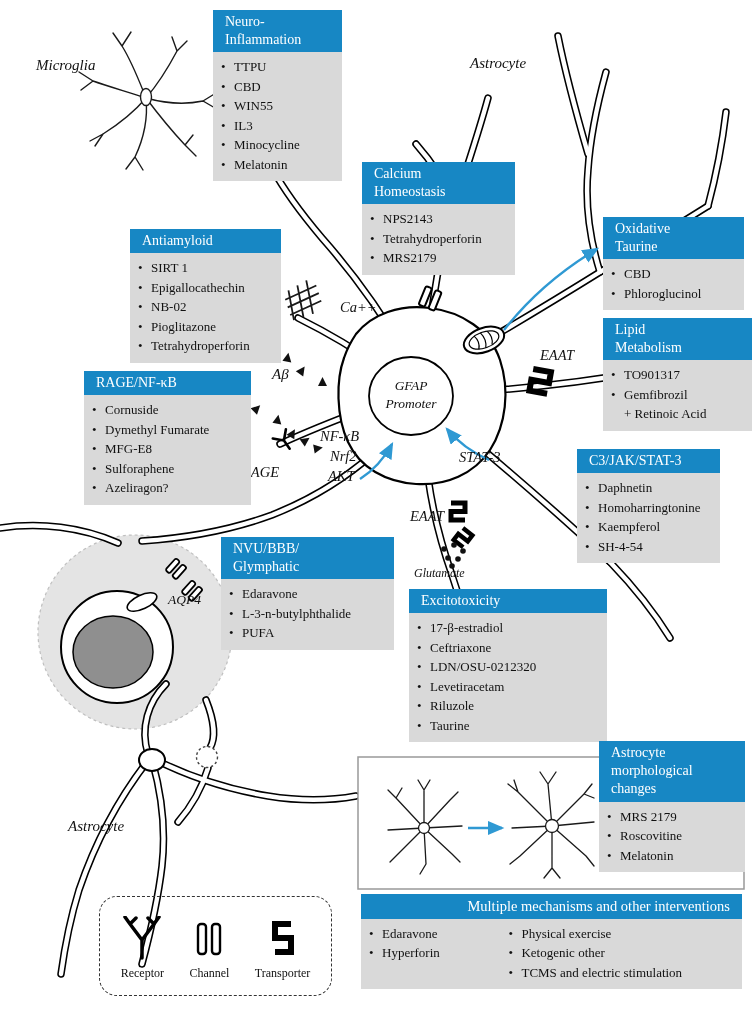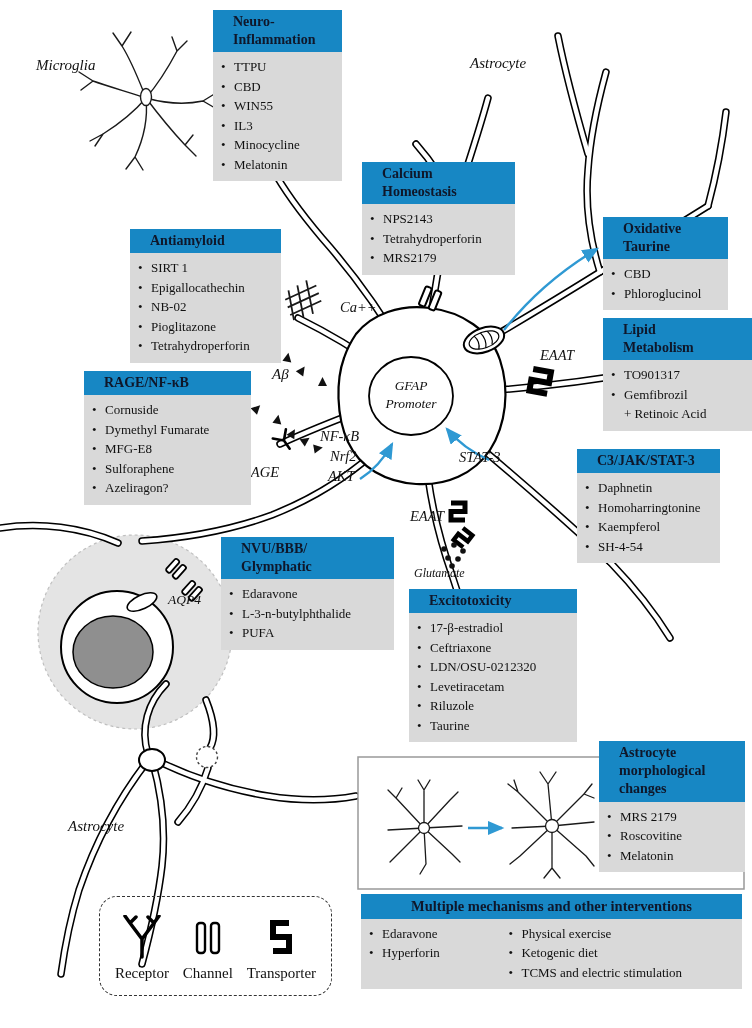--- a/index.html
+++ b/index.html
@@ -1,31 +1,31 @@
 <!DOCTYPE html>
 <html style="--hdr: #1787c4; --panel: #d9d9d9; --arrow: #2f99d3;"><head>
 <meta charset="utf-8">
 <style>
   *{margin:0;padding:0;box-sizing:border-box}
   body{background:#fff}
   #figure{position:relative;width:752px;height:1028px;background:#fff;overflow:hidden;
           font-family:"Liberation Serif","DejaVu Serif",serif;color:#111}
   #art{position:absolute;left:0;top:0;z-index:1}
   .panel{position:absolute;z-index:2}
-  .panel-h{background:var(--hdr,#1787c4);color:#0f172a;font-weight:bold;font-size:14px;line-height:1.3;padding:3px 20px}
+  .panel-h{background:var(--hdr,#1787c4);color:#ffffff;font-weight:normal;font-size:14px;line-height:1.3;padding:3px 12px}
   .panel-b{background:var(--panel,#d9d9d9);padding:5px 6px 7px 8px;font-size:13px;line-height:1.5}
   .item{display:flex;align-items:flex-start}
   .blt{width:13px;flex:none}
   .lbl{position:absolute;z-index:2;font-style:italic;font-size:14.5px;white-space:nowrap}
   .lbl.small{font-size:12px}
   .gfap{position:absolute;z-index:2;font-style:italic;font-size:13.5px;line-height:1.35;text-align:center}
   #legend{position:absolute;z-index:2;border:1.6px dashed #333;border-radius:18px;
           display:flex;justify-content:space-around;align-items:center;padding:10px 8px 6px 8px}
   .leg-cell{display:flex;flex-direction:column;align-items:center;gap:6px}
-  .leg-lab{font-size:15px}
+  .leg-lab{font-size:12px}
   .multi-body{display:flex}
   .multi-col-l{width:38%}
   .multi-col-r{width:62%}
   .to{stroke:#000;stroke-width:7.5;fill:none;stroke-linecap:round}
   .ti{stroke:#fff;stroke-width:4.4;fill:none;stroke-linecap:round}
   .ln{stroke:#1a1a1a;stroke-width:1.4;fill:none;stroke-linecap:round}
   .st{stroke:#1a1a1a;stroke-width:1.3;fill:none;stroke-linecap:round}
   .arrow{stroke:var(--arrow,#2f99d3);stroke-width:2.4;fill:none}
 </style>
 </head>
@@ -326,21 +326,21 @@
           <span class="blt">•</span>
           <span>Pioglitazone</span>
         </div>
       <div class="item">
           <span class="blt">•</span>
           <span>Tetrahydroperforin</span>
         </div>
     </div>
   </div>
 
-  <div class="panel" style="left:603px;top:217px;width:125px">
+  <div class="panel" style="left:603px;top:217px;width:141px">
     <div class="panel-h">
       <div>Oxidative</div>
       <div>Taurine</div>
     </div>
     <div class="panel-b">
       <div class="item">
           <span class="blt">•</span>
           <span>CBD</span>
         </div>
       <div class="item">
@@ -437,21 +437,21 @@
           <span class="blt">•</span>
           <span>L-3-n-butylphthalide</span>
         </div>
       <div class="item">
           <span class="blt">•</span>
           <span>PUFA</span>
         </div>
     </div>
   </div>
 
-  <div class="panel" style="left:409px;top:589px;width:168px">
+  <div class="panel" style="left:409px;top:589px;width:198px">
     <div class="panel-h">
       <div>Excitotoxicity</div>
     </div>
     <div class="panel-b">
       <div class="item">
           <span class="blt">•</span>
           <span>17-β-estradiol</span>
         </div>
       <div class="item">
           <span class="blt">•</span>
@@ -492,42 +492,42 @@
           <span>Roscovitine</span>
         </div>
       <div class="item">
           <span class="blt">•</span>
           <span>Melatonin</span>
         </div>
     </div>
   </div>
 
   <div class="panel" style="left:361px;top:894px;width:381px">
-    <div class="panel-h" style="text-align:center;font-size:14.5px">
+    <div class="panel-h" style="text-align:right;font-size:14.5px">
       <div>Multiple mechanisms and other interventions</div>
     </div>
     <div class="panel-b multi-body">
       <div class="multi-col-l">
         <div class="item">
             <span class="blt">•</span>
             <span>Edaravone</span>
           </div>
         <div class="item">
             <span class="blt">•</span>
             <span>Hyperforin</span>
           </div>
       </div>
       <div class="multi-col-r">
         <div class="item">
             <span class="blt">•</span>
             <span>Physical exercise</span>
           </div>
         <div class="item">
             <span class="blt">•</span>
-            <span>Ketogenic diet</span>
+            <span>Ketogenic other</span>
           </div>
         <div class="item">
             <span class="blt">•</span>
             <span>TCMS and electric stimulation</span>
           </div>
       </div>
     </div>
   </div>
 
   <div id="legend" style="left:99px;top:896px;width:233px;height:100px">

